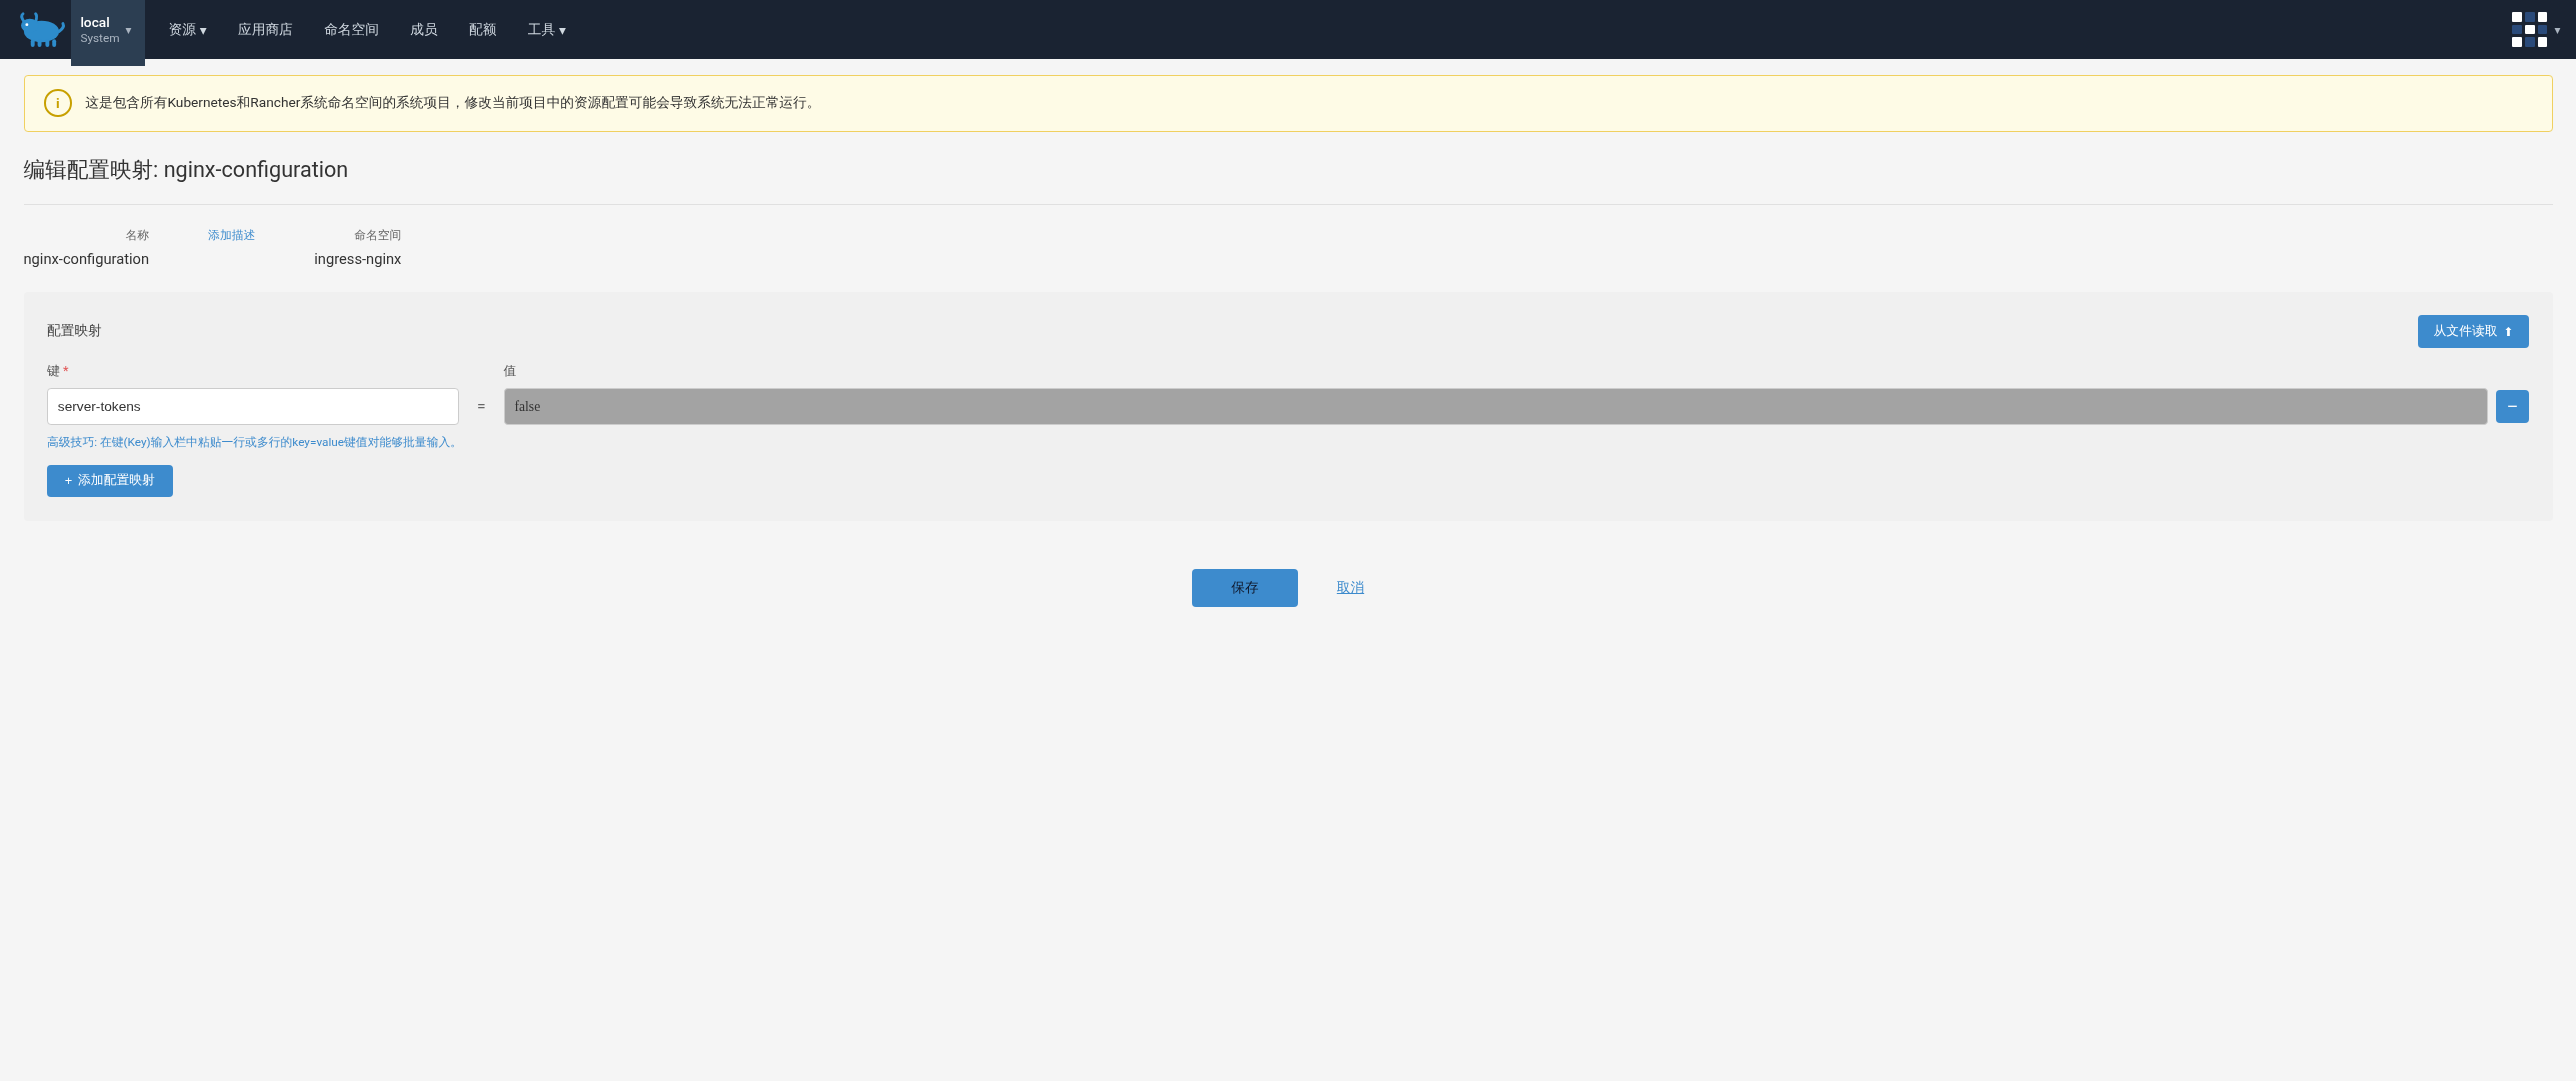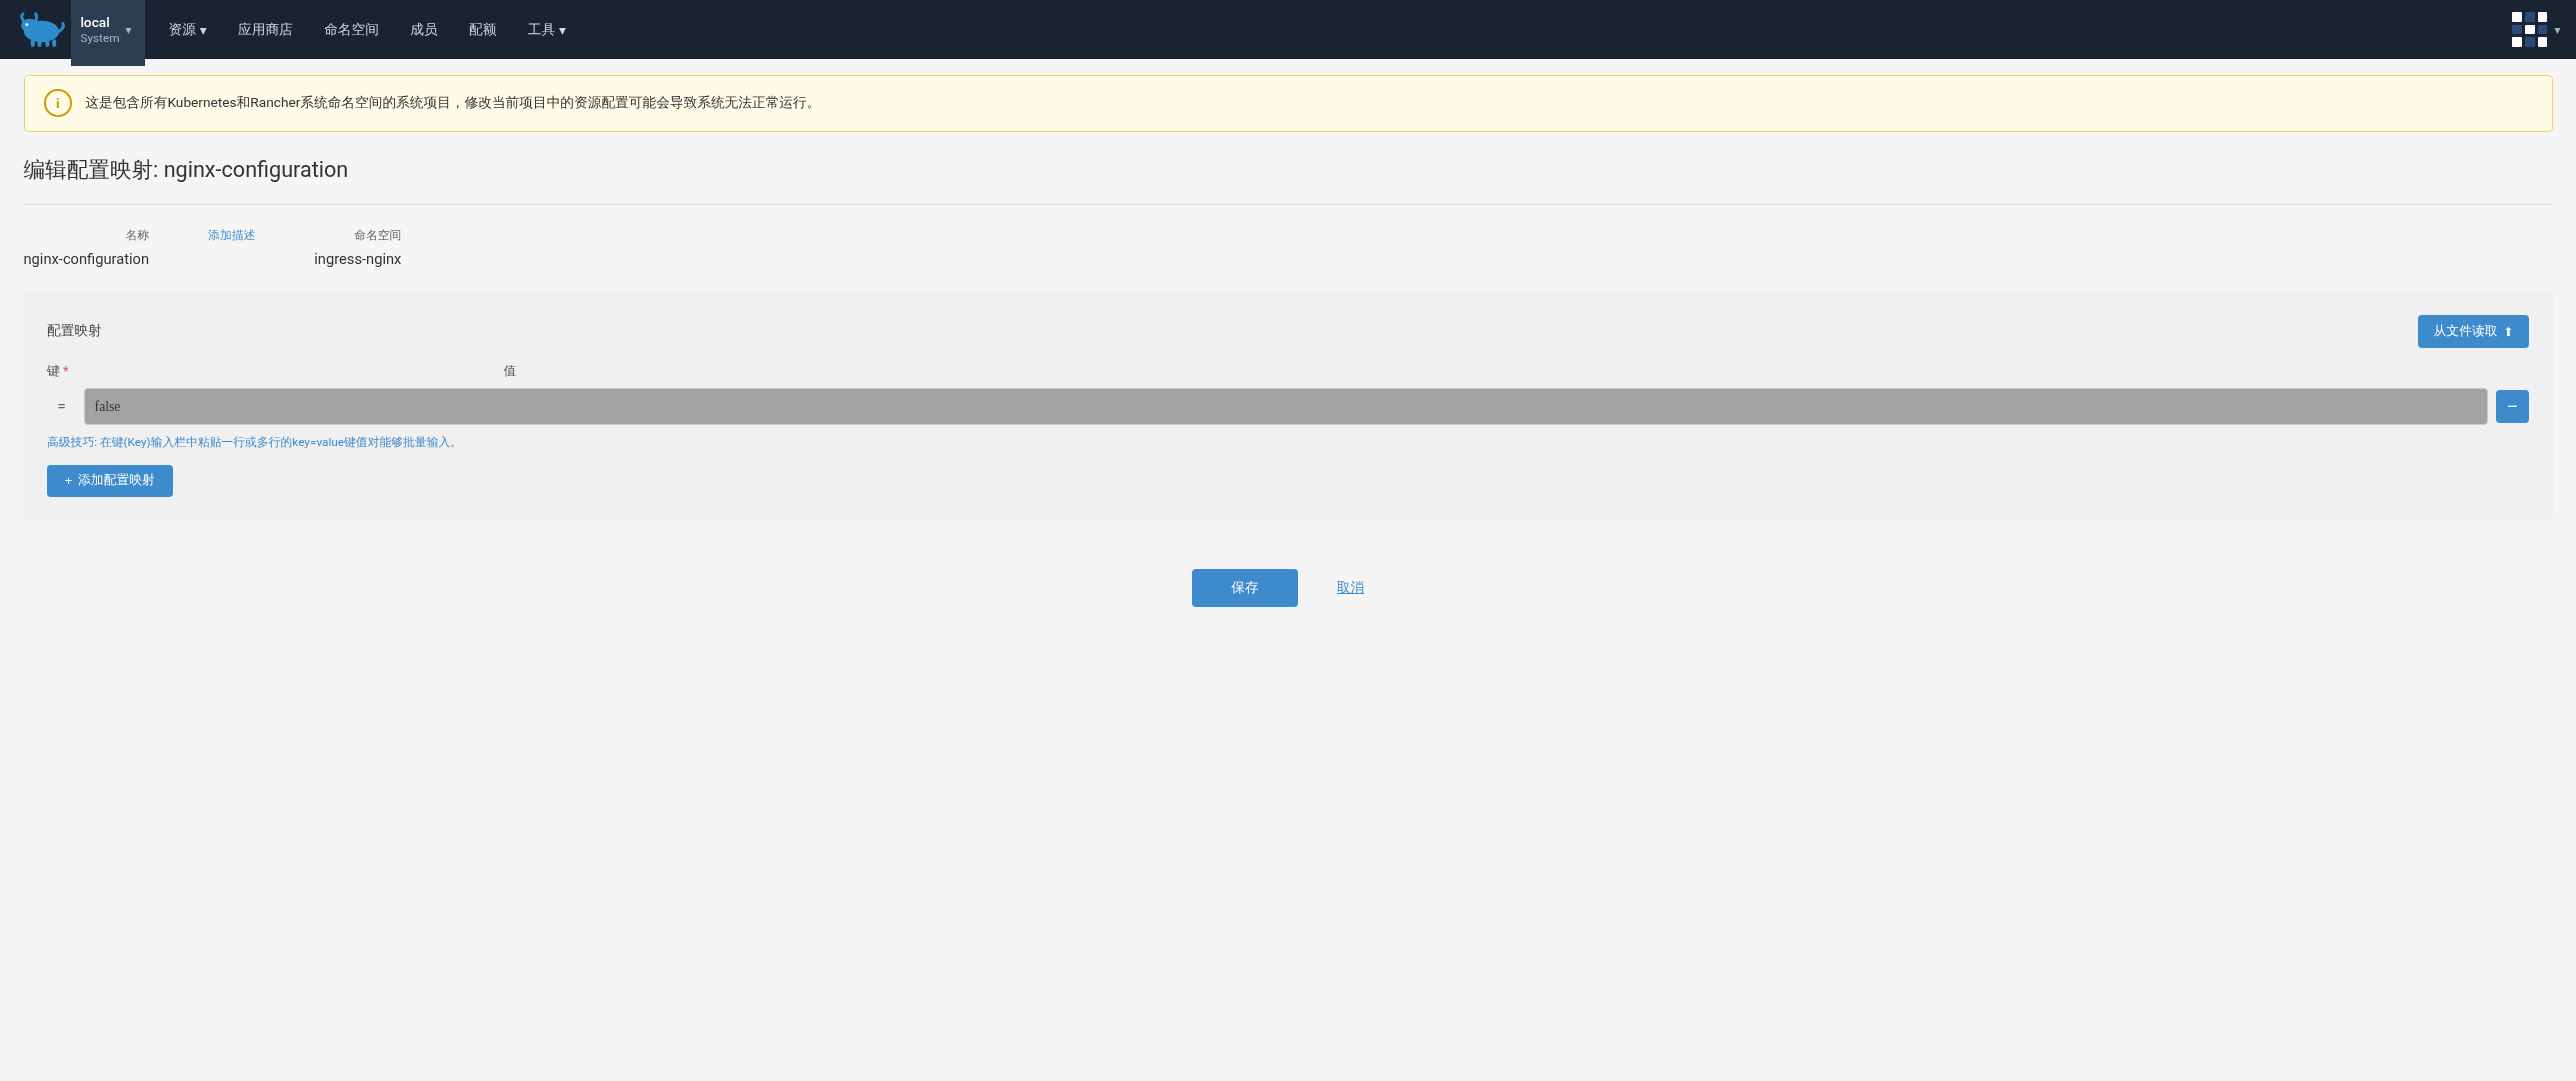--- a/index.html
+++ b/index.html
@@ -293,21 +293,21 @@
 
     
     .form-footer {
       display: flex;
       justify-content: center;
       gap: 19.6px;
       padding: 19.6px 0 29px;
     }
     .btn-save {
       background: #3d8bcd;
-      color: #ffffff;
+      color: #0f172a;
       border: none;
       padding: 9.8px 39px;
       border-radius: 3.9px;
       font-size: 13.7px;
       cursor: pointer;
     }
     .btn-cancel {
       background: transparent;
       color: #3d8bcd;
       border: none;
@@ -432,20 +432,21 @@
     <div class="field-row-labels">
       <div class="field-label-key">
         <span>键</span>
         <span class="required-star">*</span>
       </div>
       <div class="field-label-eq"></div>
       <div class="field-label-val">值</div>
     </div>
 
     <div class="field-row">
+      <input type="text" class="field-input" value="server-tokens" style="">
       <span class="eq-sign">=</span>
       <input type="text" class="field-input-val" value="false" style="">
       <button class="btn-remove">
         <span>−</span>
       </button>
     </div>
 
     <p class="tip-text">高级技巧: 在键(Key)输入栏中粘贴一行或多行的key=value键值对能够批量输入。</p>
 
     <button class="btn-add">

